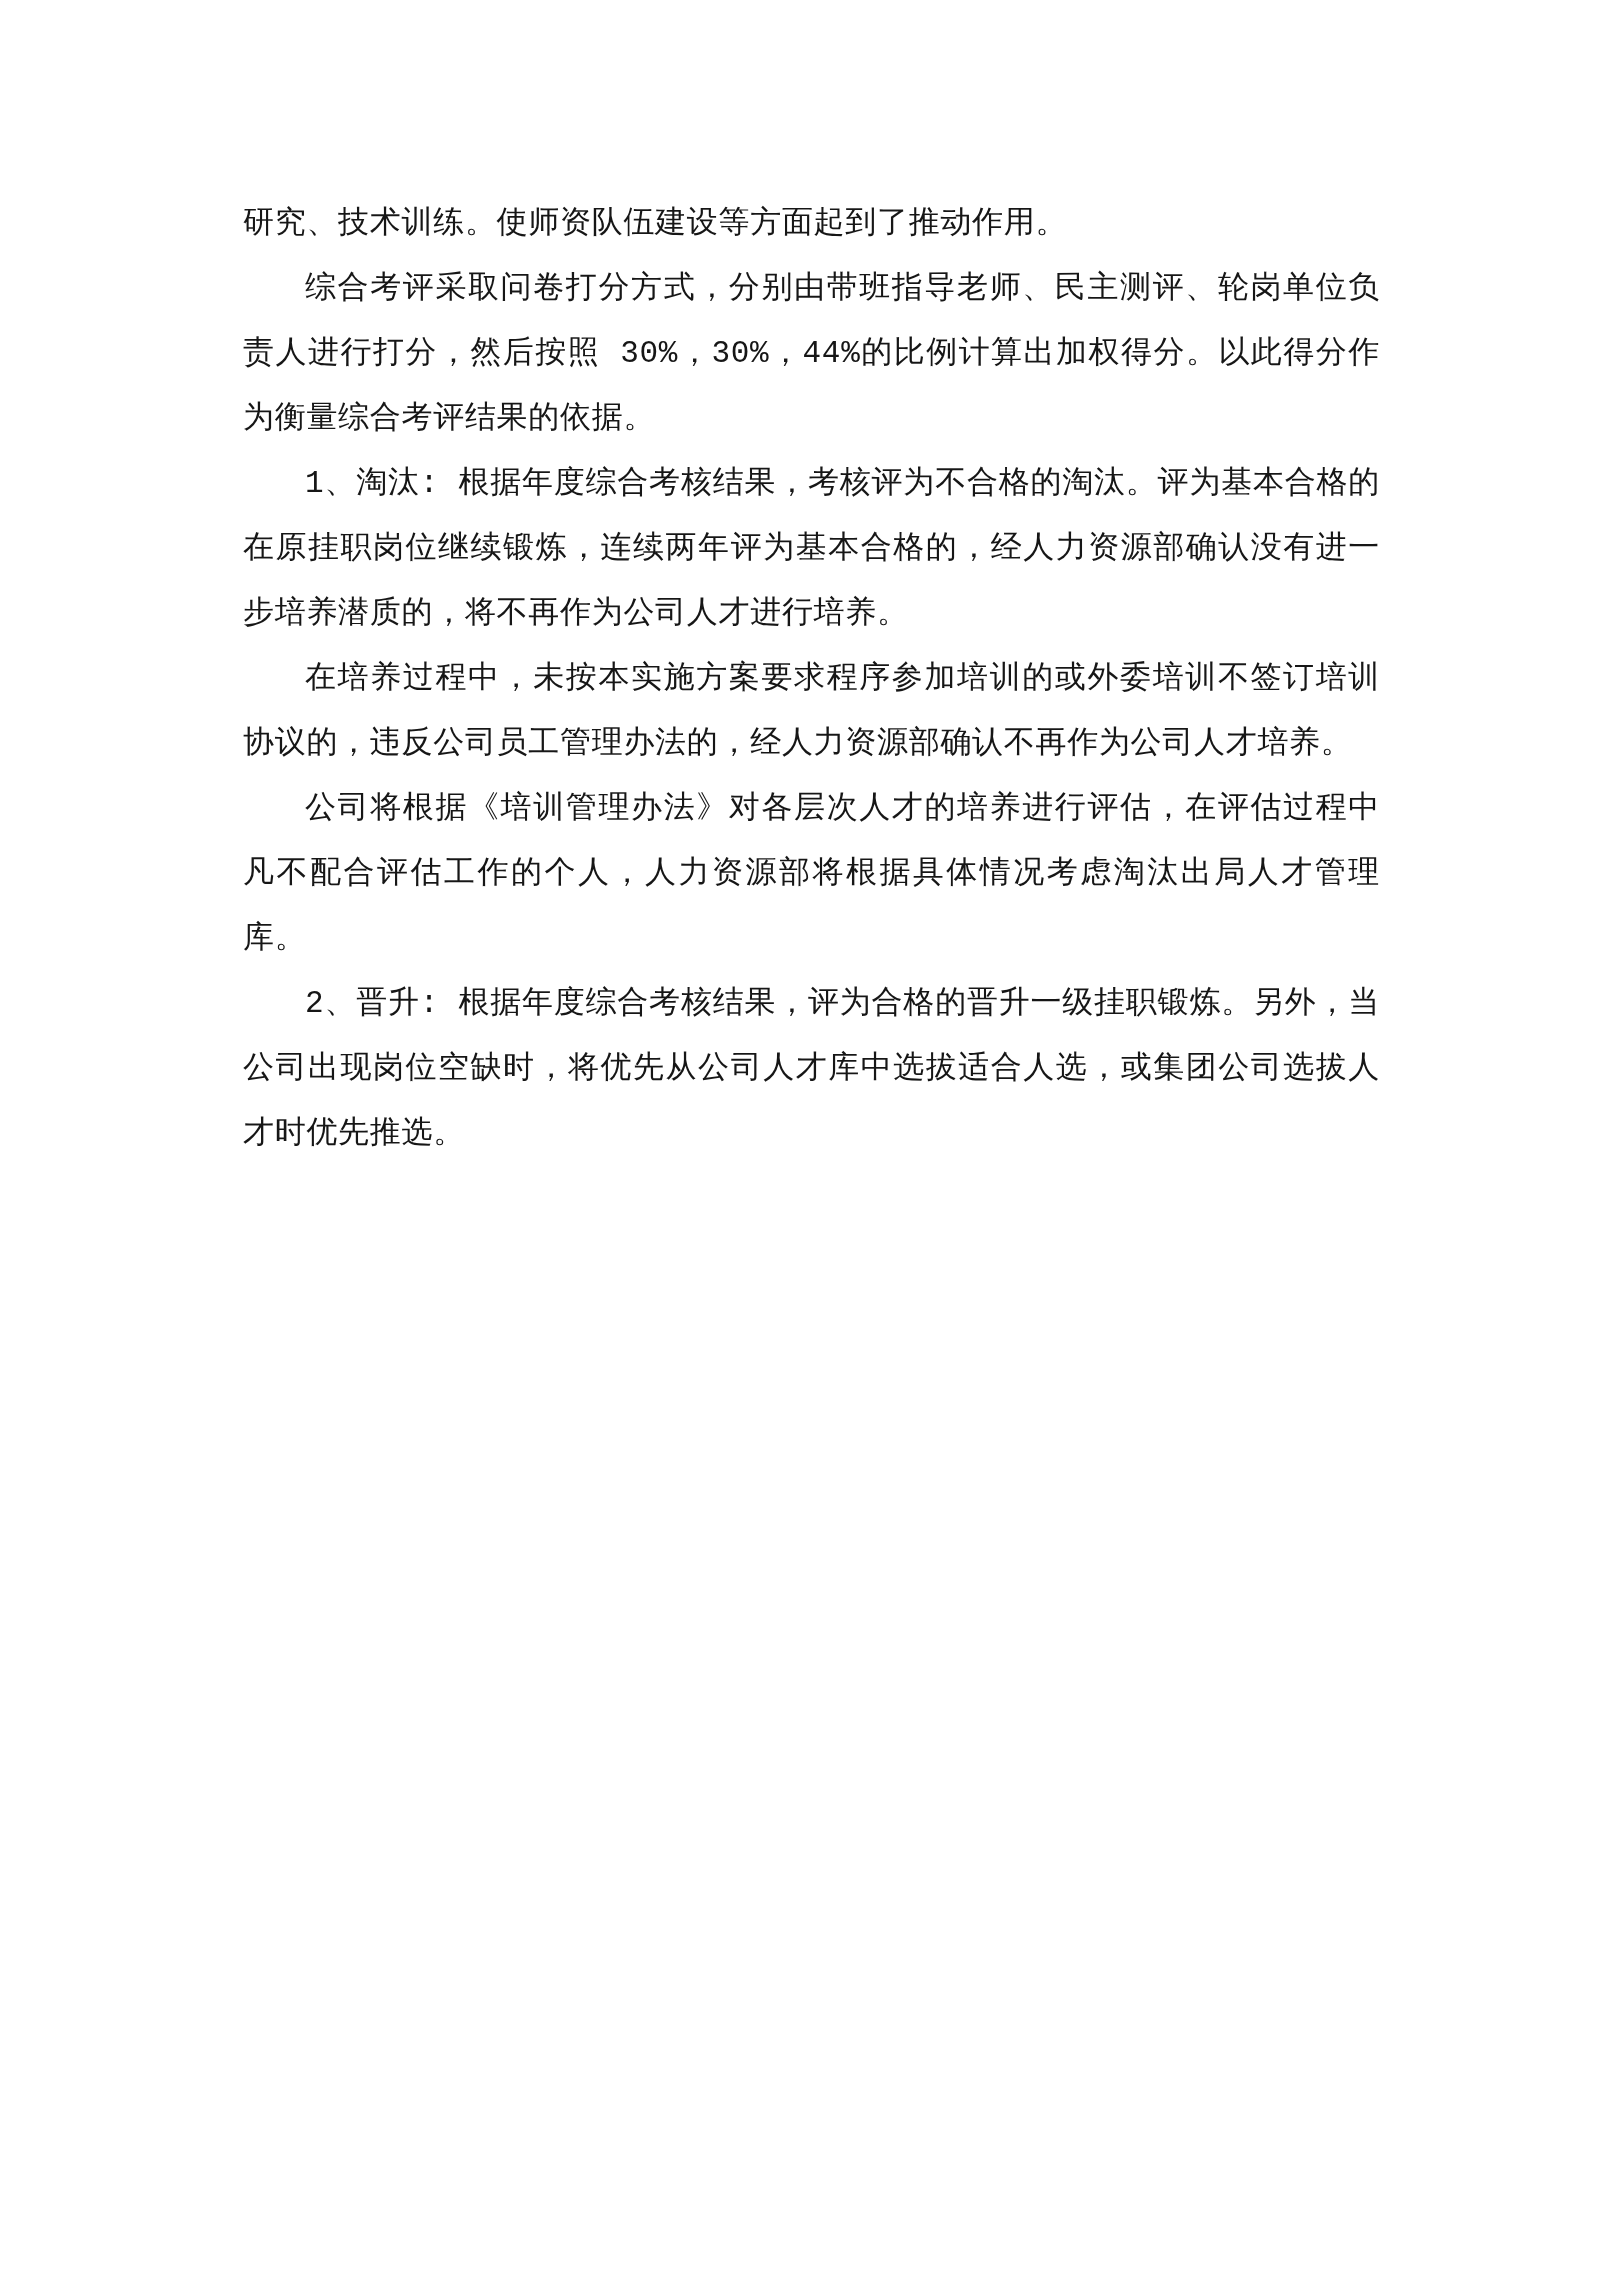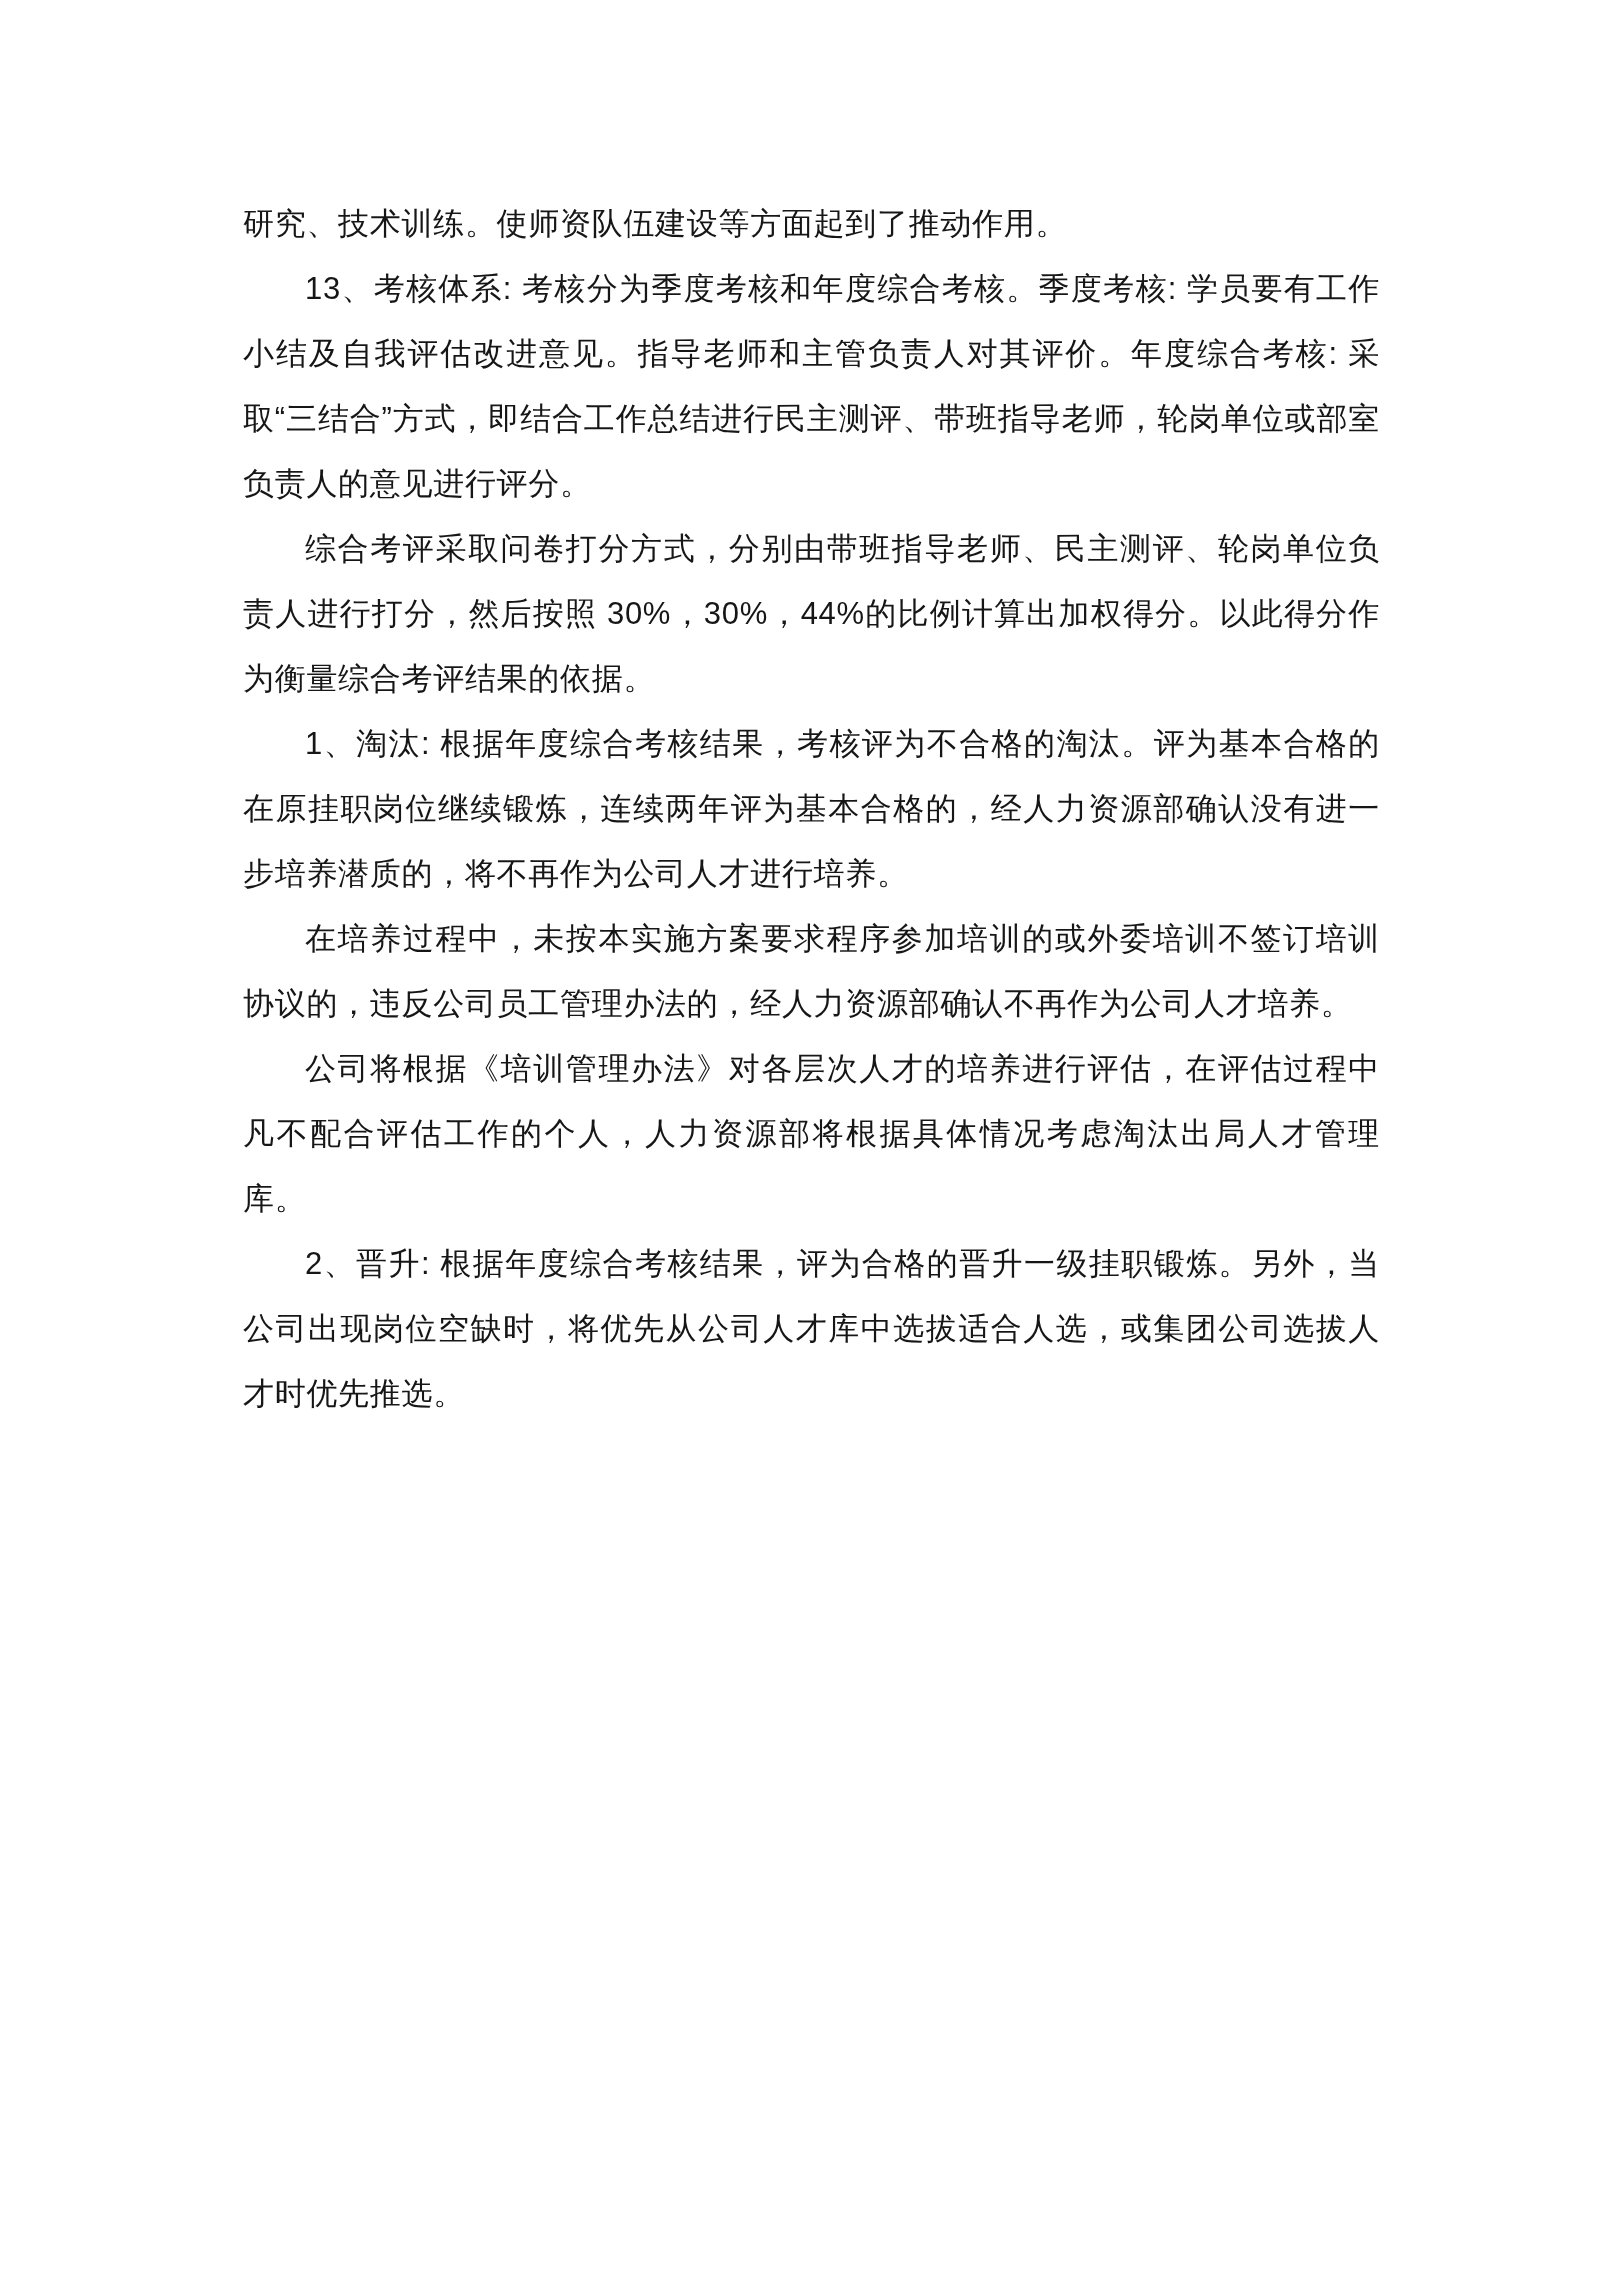--- a/index.html
+++ b/index.html
@@ -14,21 +14,21 @@
     position: relative;
     width: 1623px;
     height: 2295px;
     background: #ffffff;
     padding: 191px 243px 183px 243px;
     overflow: hidden;
   }
 
   .doc-body {
     width: 100%;
-    font-family: Liberation Sans, sans-serif;
+    font-family: Liberation Mono, monospace;
     font-size: 31px;
     line-height: 65px;
     color: #161616;
     text-align: justify;
     letter-spacing: 0.7px;
   }
 
   .para {
     text-align: justify;
     text-align-last: left;
@@ -38,21 +38,20 @@
   .para.indent {
     text-indent: 2em;
   }
 </style>
 </head>
 <body>
 
 <div class="page">
   <div class="doc-body">
     <p class="para">研究、技术训练。使师资队伍建设等方面起到了推动作用。</p>
-    <p class="para indent">13、考核体系: 考核分为季度考核和年度综合考核。季度考核: 学员要有工作小结及自我评估改进意见。指导老师和主管负责人对其评价。年度综合考核: 采取“三结合”方式，即结合工作总结进行民主测评、带班指导老师，轮岗单位或部室负责人的意见进行评分。</p>
     <p class="para indent">综合考评采取问卷打分方式，分别由带班指导老师、民主测评、轮岗单位负责人进行打分，然后按照 30%，30%，44%的比例计算出加权得分。以此得分作为衡量综合考评结果的依据。</p>
     <p class="para indent">1、淘汰: 根据年度综合考核结果，考核评为不合格的淘汰。评为基本合格的在原挂职岗位继续锻炼，连续两年评为基本合格的，经人力资源部确认没有进一步培养潜质的，将不再作为公司人才进行培养。</p>
     <p class="para indent">在培养过程中，未按本实施方案要求程序参加培训的或外委培训不签订培训协议的，违反公司员工管理办法的，经人力资源部确认不再作为公司人才培养。</p>
     <p class="para indent">公司将根据《培训管理办法》对各层次人才的培养进行评估，在评估过程中凡不配合评估工作的个人，人力资源部将根据具体情况考虑淘汰出局人才管理库。</p>
     <p class="para indent">2、晋升: 根据年度综合考核结果，评为合格的晋升一级挂职锻炼。另外，当公司出现岗位空缺时，将优先从公司人才库中选拔适合人选，或集团公司选拔人才时优先推选。</p>
   </div>
 </div>
 
 
 </body></html>

